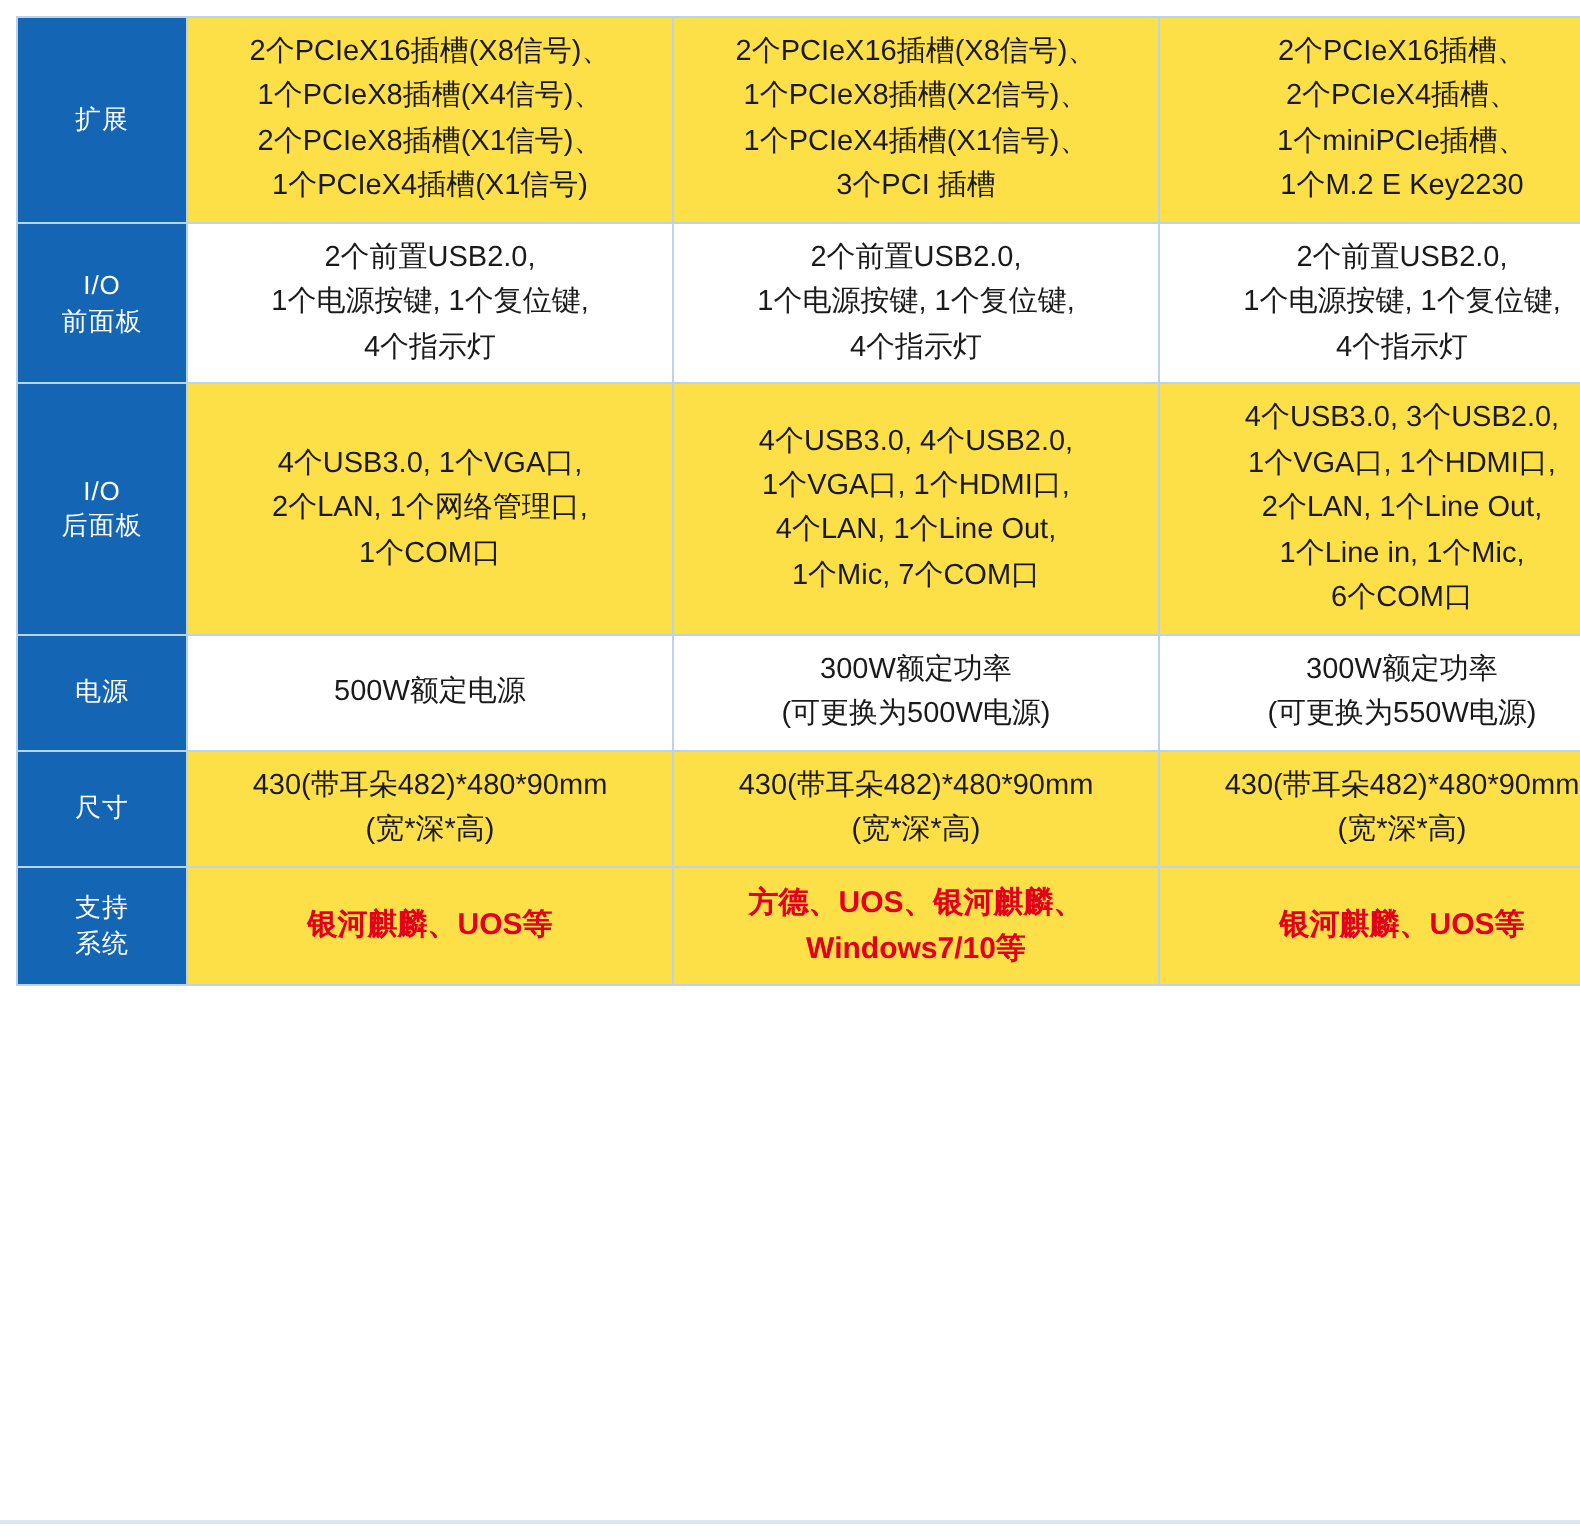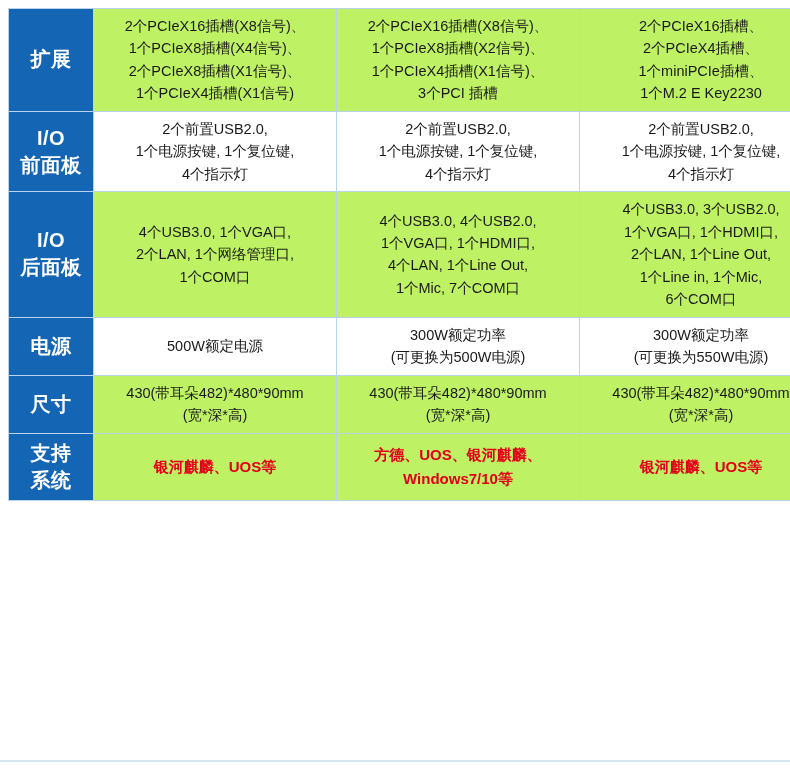--- a/index.html
+++ b/index.html
@@ -30,28 +30,28 @@
   table.spec td {
     border: 1px solid #b9d4ea;
     vertical-align: middle;
     text-align: center;
     padding: 6px 6px;
   }
   td.label {
     width: 72px;
     background: #1565b5;
     color: #ffffff;
-    font-size: 20px;
-    font-weight: bold;
+    font-size: 13px;
+    font-weight: normal;
     line-height: 1.35;
     letter-spacing: 0.5px;
     border: 1px solid #1565b5;
   }
   td.cell {
-    background: #bef264;
+    background: #fde047;
     color: #1a1a1a;
     font-size: 14.5px;
     line-height: 1.55;
     width: 230px;
   }
   td.cell.white {
     background: #ffffff;
     margin-left: 28px;
   }
   td.cell.red {

